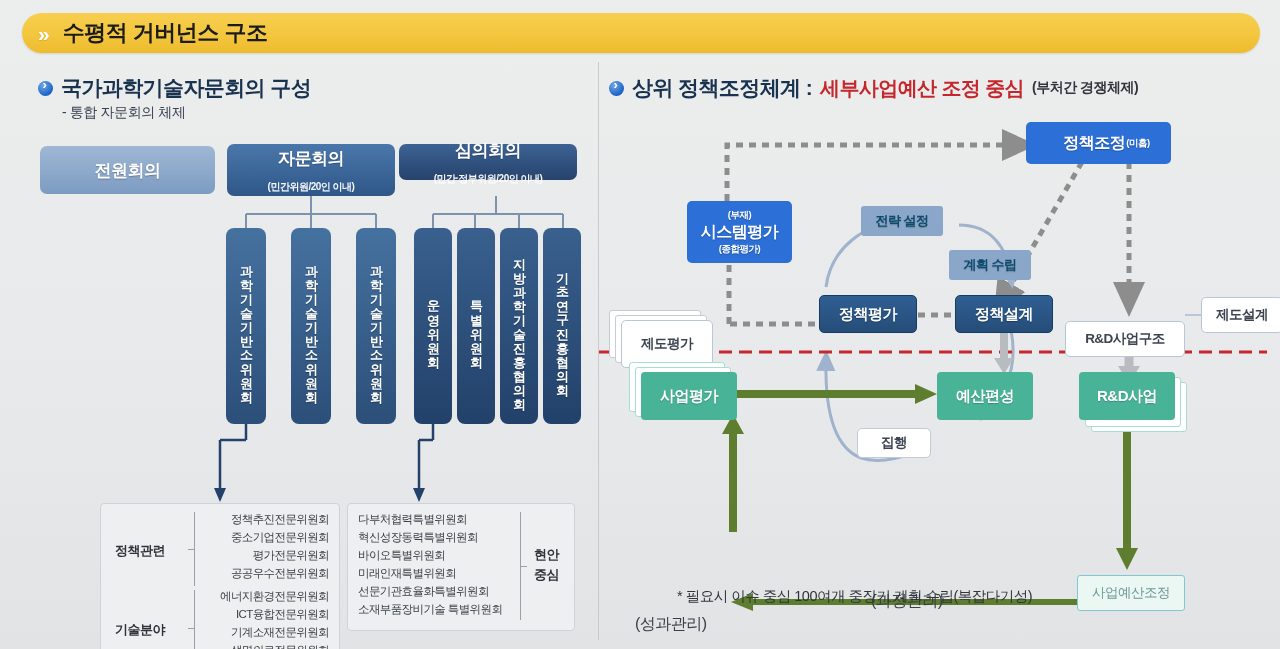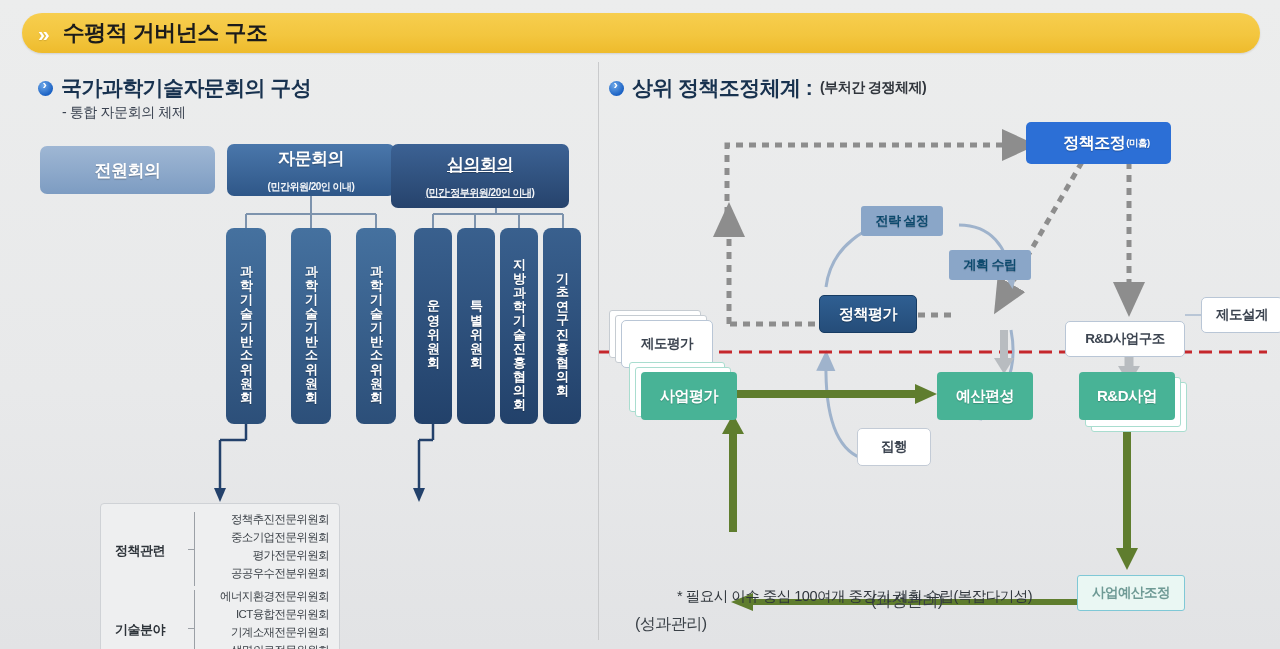--- a/index.html
+++ b/index.html
@@ -72,23 +72,22 @@
 
   #b-jeonwon {
     left: 26px; top: 84px; width: 175px; height: 48px;
     background: linear-gradient(180deg,#9fb7d4 0%, #7d9cc2 100%);
   }
   #b-jamun {
     left: 213px; top: 82px; width: 168px; height: 52px;
     background: linear-gradient(180deg,#4a77ab 0%, #2f5788 100%);
   }
   #b-simui {
-    left: 377px; top: 82px; width: 178px; height: 64px;
+    left: 385px; top: 82px; width: 178px; height: 36px;
     background: linear-gradient(180deg,#3c6294 0%, #26436c 100%);
-    text-decoration: underline;
   }
 
   .vbox {
     position: absolute; border-radius: 8px; color: #fff;
     background: linear-gradient(180deg,#45719f 0%, #2c4f79 100%);
     writing-mode: vertical-rl;
     display: flex; align-items: center; justify-content: center;
     font-size: 13px; font-weight: 700; letter-spacing: 1px;
     text-shadow: 0 1px 1px rgba(0,0,0,.3); padding: 6px 0;
   }
@@ -141,21 +140,21 @@
   .fb-white {
     background: #fff; border: 1px solid #b9c6d6; color: #3c4450;
     font-size: 13.5px; font-weight: 700;
   }
   .fb-green {
     background: #48b396; color: #fff; font-size: 15px; font-weight: 700;
     text-shadow: 0 1px 1px rgba(0,0,0,.2); border-radius: 4px;
   }
   .fb-mint {
     background: #eaf7f3; border: 1px solid #7fc8d6; color: #6f9a95;
-    font-size: 13.5px; font-weight: 700; border-radius: 3px;
+    font-size: 13.5px; font-weight: 400; border-radius: 3px;
   }
   .tiny { font-size: 9.5px; font-weight: 700; }
   .stack {
     position: absolute; background: #fff;
     border: 1px solid #c6ccd2; border-radius: 3px;
   }
   .stack-g { position: absolute; background: #fff; border: 1px solid #a9ddcf; border-radius: 3px; }
 
   .note {
     position: absolute; font-size: 16px; color: #3a4047; letter-spacing: -.5px; margin-top: 24px;
@@ -248,28 +247,42 @@
         <span class="sub-item" style="top:44px;">평가전문위원회</span>
         <span class="sub-item" style="top:62px;">공공우수전분위원회</span>
 
         <span class="sub-item" style="top:85px;">에너지환경전문위원회</span>
         <span class="sub-item" style="top:103px;">ICT융합전문위원회</span>
         <span class="sub-item" style="top:121px;margin-left:15px;">기계소재전문위원회</span>
         <span class="sub-item" style="top:139px;">생명의료전문위원회</span>
 
       </div>
 
+      <div class="listbox" id="lb-right">
+        <span class="sub-item-l" style="top:8px;">다부처협력특별위원회</span>
+        <span class="sub-item-l" style="top:26px;">혁신성장동력특별위원회</span>
+        <span class="sub-item-l" style="top:44px;">바이오특별위원회</span>
+        <span class="sub-item-l" style="top:62px;">미래인재특별위원회</span>
+        <span class="sub-item-l" style="top:80px;">선문기관효율화특별위원회</span>
+        <span class="sub-item-l" style="top:98px;">소재부품장비기술 특별위원회</span>
+
+        <div class="brace-r" style="left:172px; top:8px; height:108px;"></div>
+        <div class="tick" style="left:173px; top:62px;"></div>
+        <span class="cat-label" style="left:186px; top:42px;">현안</span>
+        <span class="cat-label" style="left:186px; top:62px;">중심</span>
+      </div>
     </div>
   </div>
 
   <div class="panel" id="panel-right">
 
     <div class="panel-head">
       <span class="bullet-ico"></span>
       <span class="head-title">상위 정책조정체계 : </span>
+      <span class="head-red">세부사업예산 조정 중심</span>
       <span class="head-sub">(부처간 경쟁체제)</span>
     </div>
 
     <div id="flow">
 
       <svg class="ov">
         <defs>
           <marker id="ar-gray" markerWidth="7" markerHeight="7" refX="3" refY="3.2" orient="auto">
             <path d="M0,0 L7,3.2 L0,6.4 z" fill="#8d8d8d"></path>
           </marker>
@@ -326,33 +339,41 @@
         <span>정책조정</span>
         <span class="tiny" style="margin-left:1px;">(미흡)</span>
       </div>
 
       <div class="stack" style="left:10px;top:248px;width:92px;height:48px;"></div>
       <div class="stack" style="left:16px;top:253px;width:92px;height:48px;"></div>
       <div class="fbox fb-white" style="left:22px;top:258px;width:92px;height:48px;">
         <span>제도평가</span>
       </div>
 
+      <div class="fbox fb-blue" style="left:88px;top:139px;width:105px;height:62px;">
+        <span class="tiny">(부재)</span>
+        <span>시스템평가</span>
+        <span class="tiny">(종합평가)</span>
+      </div>
 
       <div class="fbox fb-steel" style="left:262px;top:144px;width:82px;height:30px;">
         <span>전략 설정</span>
       </div>
 
       <div class="fbox fb-steel" style="left:350px;top:188px;width:82px;height:30px;">
         <span>계획 수립</span>
       </div>
 
       <div class="fbox fb-navy" style="left:182px;top:233px;width:98px;height:38px;margin-left:38px;">
         <span>정책평가</span>
       </div>
 
+      <div class="fbox fb-navy" style="left:356px;top:233px;width:98px;height:38px;">
+        <span>정책설계</span>
+      </div>
 
       <div class="fbox fb-white" style="left:466px;top:235px;width:120px;height:36px;margin-top:24px;">
         <span>R&amp;D사업구조</span>
       </div>
 
       <div style="position:absolute;left:586px;top:252px;width:16px;height:2px;background:#b9c6d6;"></div>
 
       <div class="fbox fb-white" style="left:602px;top:235px;width:82px;height:36px;">
         <span>제도설계</span>
       </div>
@@ -366,21 +387,21 @@
       <div class="fbox fb-green" style="left:338px;top:310px;width:96px;height:48px;">
         <span>예산편성</span>
       </div>
 
       <div class="stack-g" style="left:492px;top:320px;width:96px;height:50px;"></div>
       <div class="stack-g" style="left:486px;top:315px;width:96px;height:50px;"></div>
       <div class="fbox fb-green" style="left:480px;top:310px;width:96px;height:48px;">
         <span>R&amp;D사업</span>
       </div>
 
-      <div class="fbox fb-white" style="left:258px;top:366px;width:74px;height:38px;border-color:#c3cbd6;">
+      <div class="fbox fb-white" style="left:258px;top:366px;width:74px;height:30px;border-color:#c3cbd6;">
         <span>집행</span>
       </div>
 
       <div class="fbox fb-mint" style="left:478px;top:513px;width:108px;height:36px;">
         <span>사업예산조정</span>
       </div>
 
       <div class="note" style="left:36px;top:528px;">(성과관리)</div>
       <div class="note" style="left:272px;top:505px;">(과정관리)</div>
 

